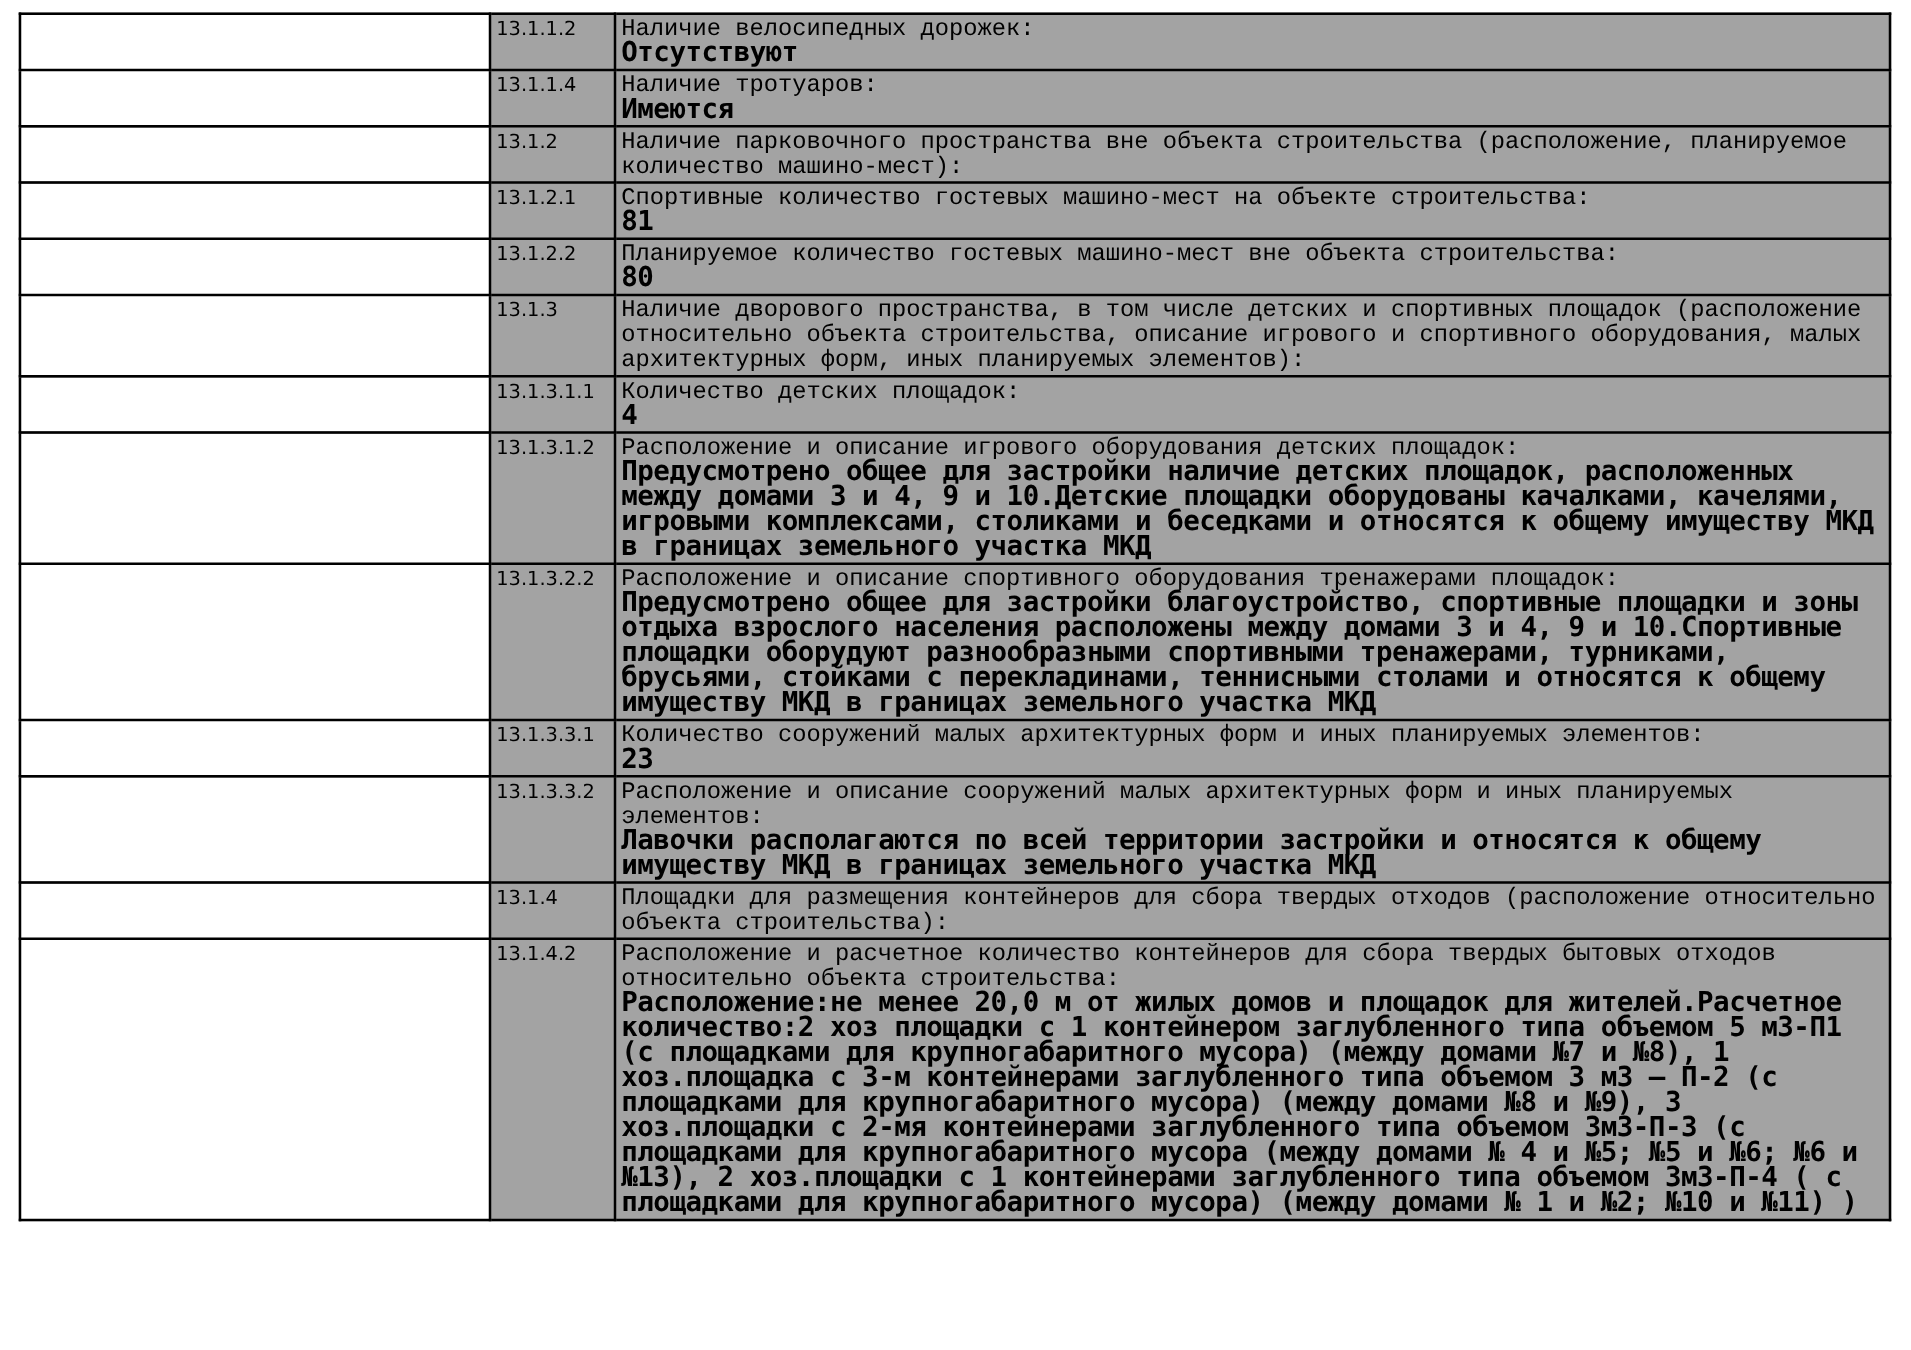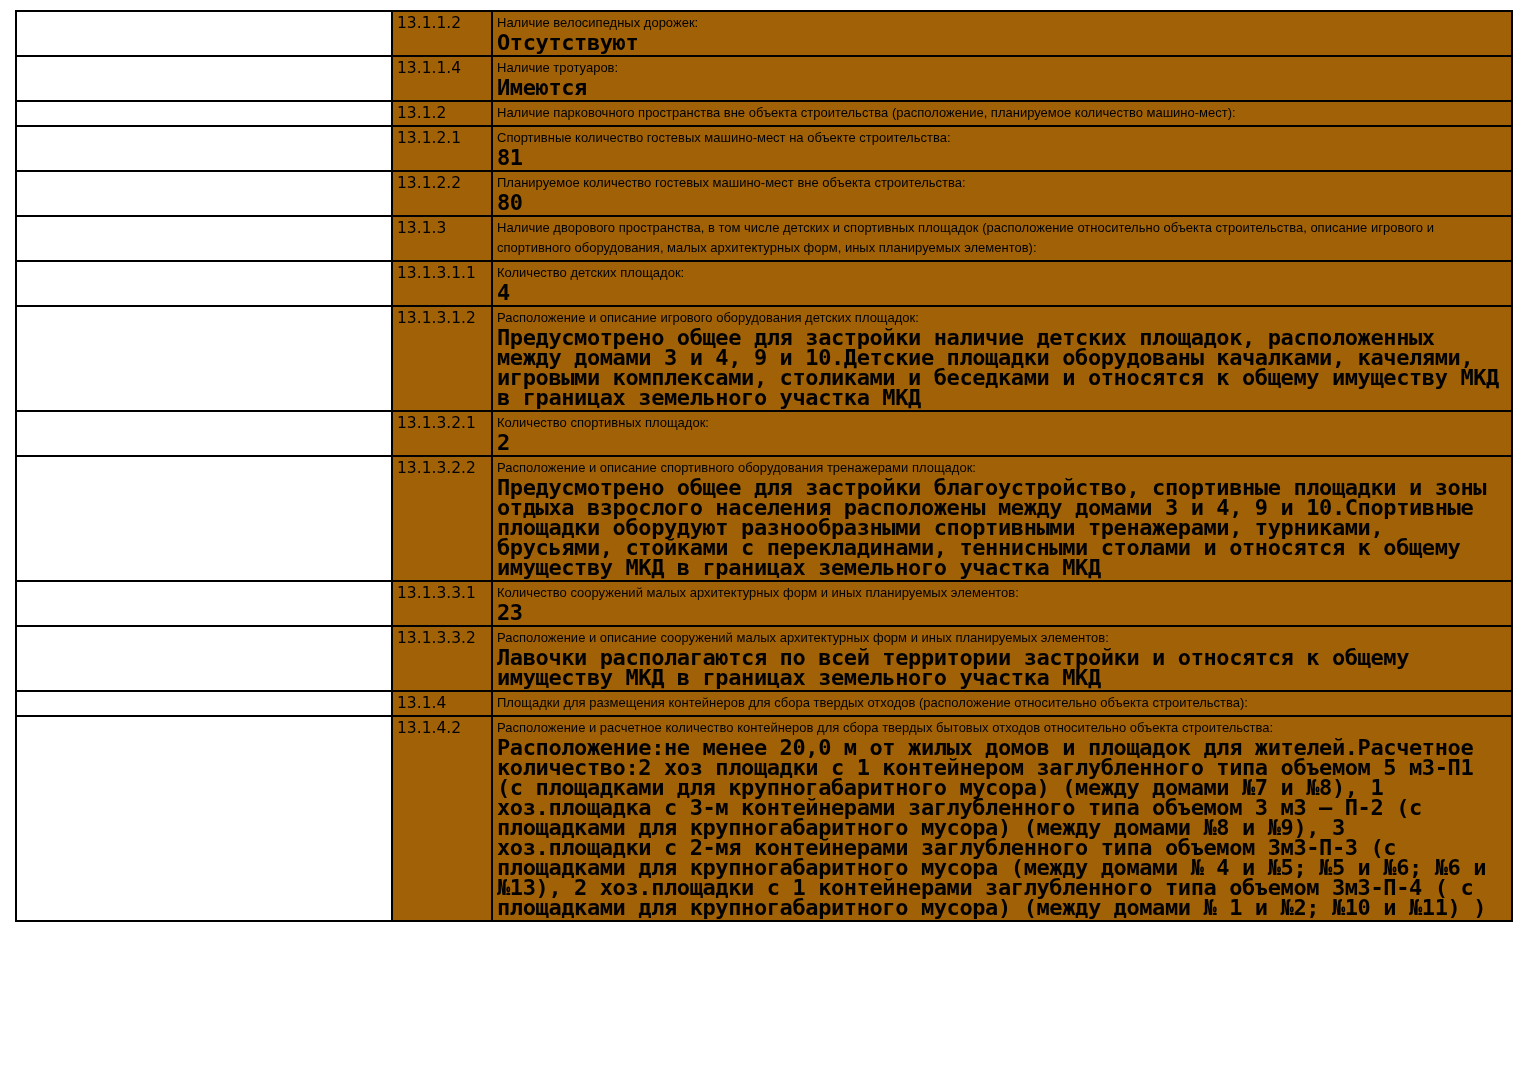--- a/index.html
+++ b/index.html
@@ -16,21 +16,21 @@
     height: 1080px;
     background: #ffffff;
   }
   table.decl {
     position: absolute;
     left: 15px;
     top: 10px;
     width: 1496px;
     border-collapse: collapse;
     table-layout: fixed;
-    background: #a16207;
+    background: #a3a3a3;
   }
   table.decl col.c1 { width: 376px; }
   table.decl col.c2 { width: 100px; }
   table.decl col.c3 { width: 1020px; }
   table.decl td {
     border: 2px solid #000000;
     color: #000000;
     vertical-align: top;
     overflow: hidden;
   }
@@ -42,23 +42,23 @@
     padding: 1px 2px 1px 4px;
     font-family: "DejaVu Sans", "Liberation Sans", sans-serif;
     font-size: 15.5px;
     line-height: 20px;
     white-space: nowrap;
   }
   td.cell-content {
     padding: 1px 4px 2px 4px;
   }
   .item-label {
-    font-family: Liberation Sans, sans-serif;
+    font-family: Liberation Mono, monospace;
     font-stretch: condensed;
-    font-size: 13px;
+    font-size: 19px;
     line-height: 20px;
   }
   .item-value {
     font-family: "DejaVu Sans Mono", "Liberation Mono", monospace;
     font-weight: bold;
     font-size: 22px;
     line-height: 20px;
     letter-spacing: -0.4px;
   }
 </style>
@@ -139,28 +139,20 @@
 
   <tr>
     <td class="cell-empty"></td>
     <td class="cell-num">13.1.3.1.2</td>
     <td class="cell-content">
       <div class="item-label">Расположение и описание игрового оборудования детских площадок:</div>
       <div class="item-value">Предусмотрено общее для застройки наличие детских площадок, расположенных между домами 3 и 4, 9 и 10.Детские площадки оборудованы качалками, качелями, игровыми комплексами, столиками и беседками и относятся к общему имуществу МКД в границах земельного участка МКД</div>
     </td>
   </tr>
 
-  <tr>
-    <td class="cell-empty"></td>
-    <td class="cell-num">13.1.3.2.1</td>
-    <td class="cell-content">
-      <div class="item-label">Количество спортивных площадок:</div>
-      <div class="item-value">2</div>
-    </td>
-  </tr>
 
   <tr>
     <td class="cell-empty"></td>
     <td class="cell-num">13.1.3.2.2</td>
     <td class="cell-content">
       <div class="item-label">Расположение и описание спортивного оборудования тренажерами площадок:</div>
       <div class="item-value">Предусмотрено общее для застройки благоустройство, спортивные площадки и зоны отдыха взрослого населения расположены между домами 3 и 4, 9 и 10.Спортивные площадки оборудуют разнообразными спортивными тренажерами, турниками, брусьями, стойками с перекладинами, теннисными столами и относятся к общему имуществу МКД в границах земельного участка МКД</div>
     </td>
   </tr>
 

